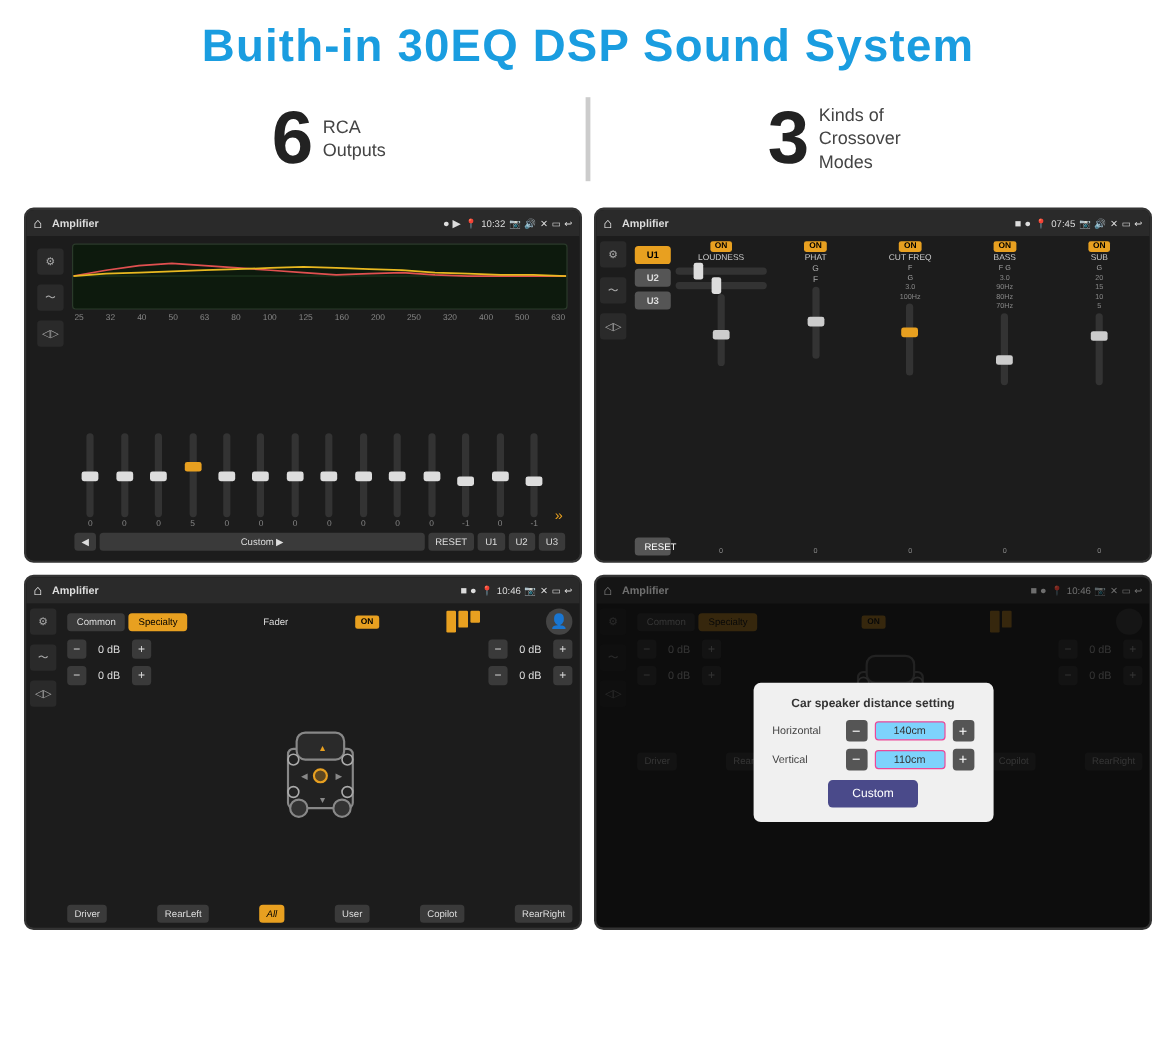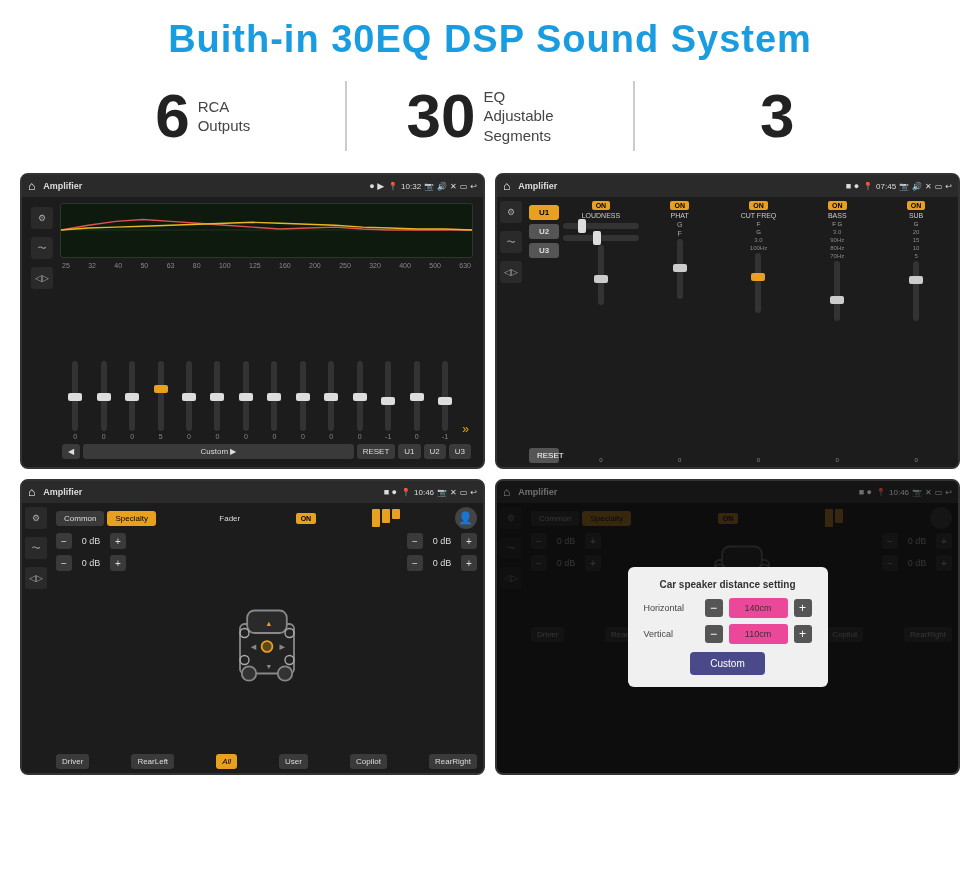--- a/index.html
+++ b/index.html
@@ -499,22 +499,22 @@
       font-size: 12px;
       display: flex;
       align-items: center;
       justify-content: center;
       cursor: pointer;
     }
 
     .dialog-value {
       font-size: 9px;
       color: #333;
-      background: #ec4899;
-      border: 3px solid #ec4899;
+      background: #7dd3fc;
+      border: 1px solid #ec4899;
       border-radius: 3px;
       padding: 2px 6px;
       flex: 1;
       text-align: center;
     }
 
     .dialog-confirm {
       background: #4a4a8a;
       color: #fff;
       border: none;
@@ -551,27 +551,24 @@
 <body>
 
 <h1 class="page-title">Buith-in 30EQ DSP Sound System</h1>
 
 <div class="stats-row">
   <div class="stat-item">
     <span class="stat-number">6</span>
     <span class="stat-text">RCA<br>Outputs</span>
   </div>
   <div class="stat-divider"></div>
-  <div class="stat-item">
-    <span class="stat-number">30</span>
-    <span class="stat-text">EQ Adjustable<br>Segments</span>
-  </div>
   <div class="stat-divider"></div>
   <div class="stat-item">
     <span class="stat-number">3</span>
+    <span class="stat-text">Kinds of<br>Crossover Modes</span>
   </div>
 </div>
 
 <div class="screens-grid">
 
   <div class="screen-wrapper eq-screen">
     <div class="status-bar">
       <span class="home-icon">⌂</span>
       <span class="title">Amplifier</span>
       <span>● ▶</span>

